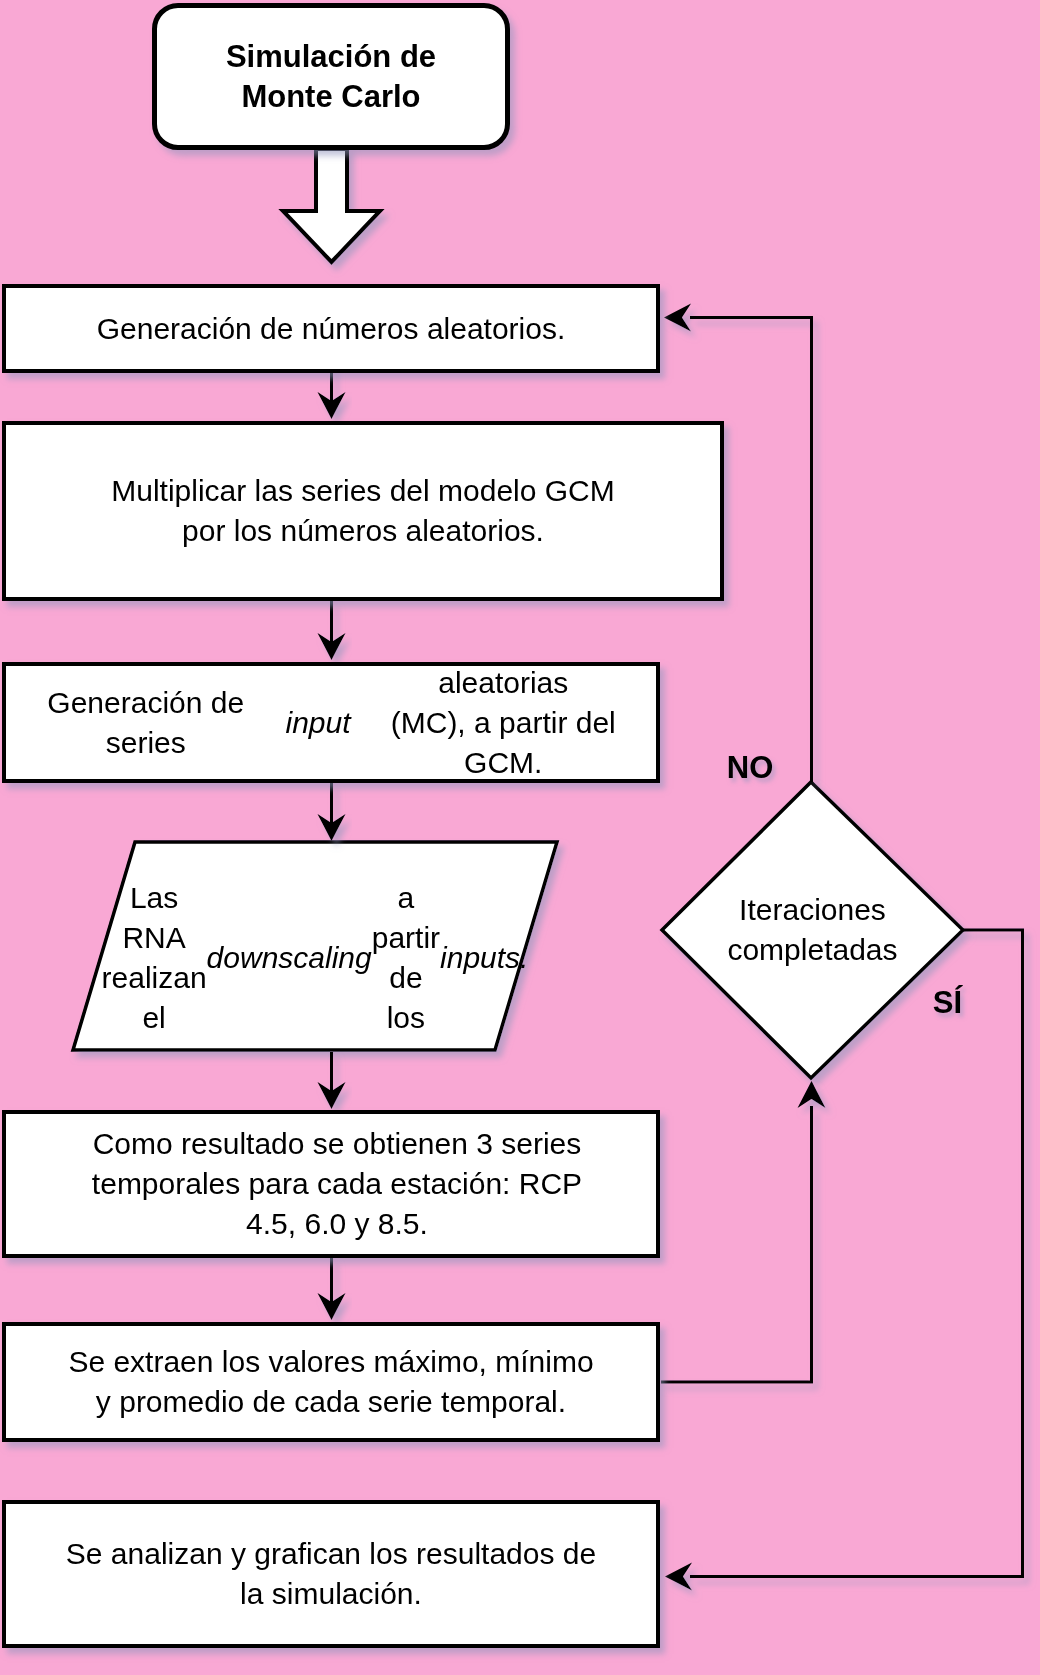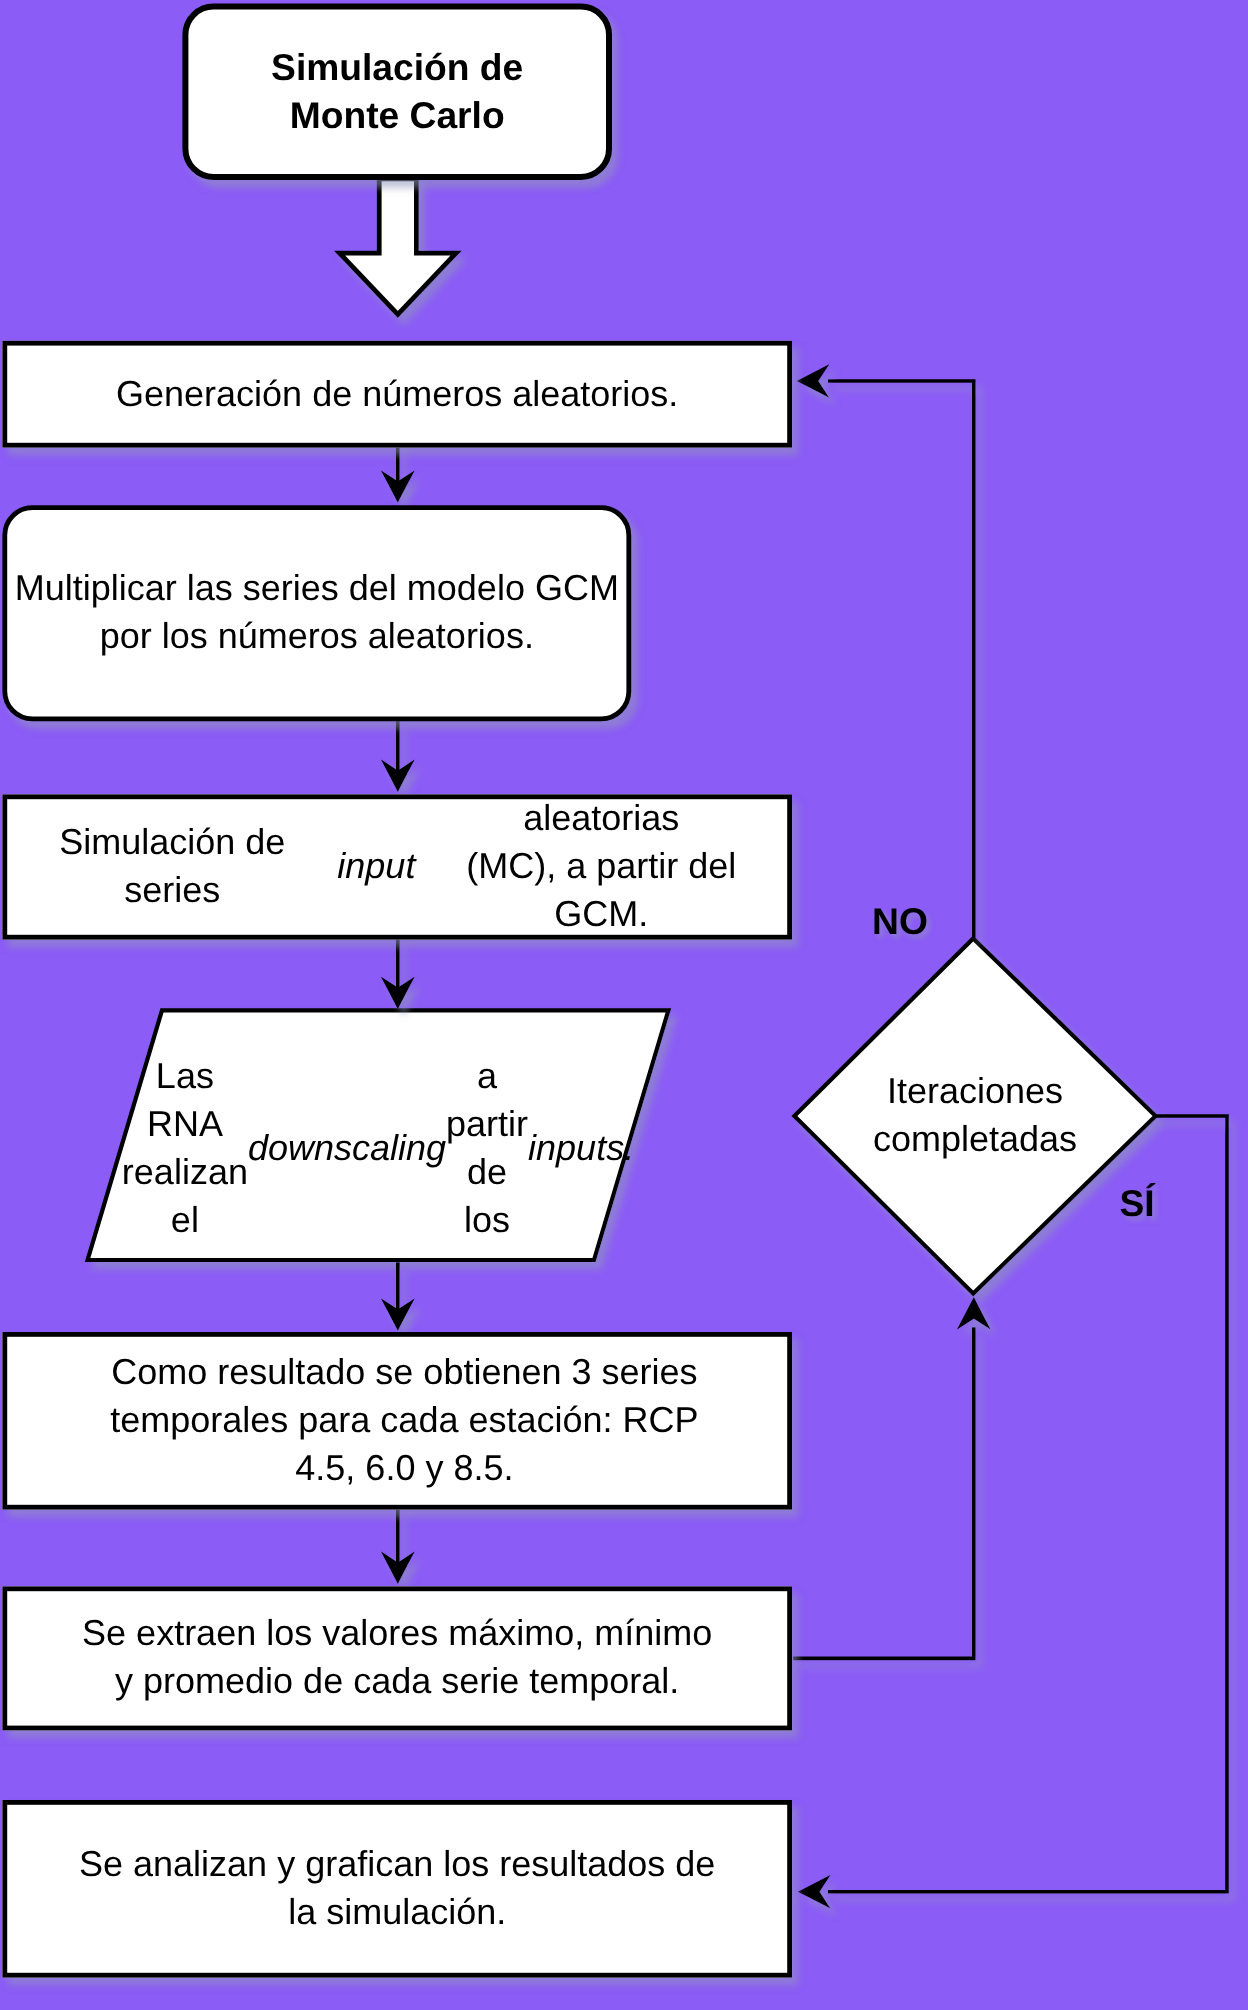--- a/index.html
+++ b/index.html
@@ -1,19 +1,19 @@
 <!DOCTYPE html>
 <html><head>
 <meta charset="utf-8">
 <style>
   html,body{margin:0;padding:0;background:#ffffff;}
   .canvas{
     position:relative;
     width:1040px;height:1675px;
-    background:#8b5cf6;
+    background:#f9a8d4;
     font-family:"Liberation Sans", sans-serif;
     color:#000000;
     overflow:hidden;
   }
   svg.layer{position:absolute;left:0;top:0;width:1040px;height:1675px;}
   .shape{fill:#ffffff;stroke:#000000;}
   .conn{fill:none;stroke:#000000;stroke-width:3;}
   .head{fill:#000000;stroke:none;}
 
   .node{
@@ -26,21 +26,21 @@
     font-size:30px;line-height:40px;
     white-space:pre-line;
     box-shadow:5px 6px 6px rgba(145,150,190,0.55);
   }
   .node-start{
     left:152px;top:3px;width:358px;height:147px;
     border-width:5px;border-radius:26px;
     font-weight:bold;font-size:31px;line-height:40px;
   }
   .node-b1{left:2px;top:284px;width:658px;height:89px;}
-  .node-b2{left:2px;top:421px;width:524px;height:180px;border-radius:25px;}
+  .node-b2{left:2px;top:421px;width:722px;height:180px;}
   .node-b3{left:2px;top:662px;width:658px;height:121px;}
   .node-b5{left:2px;top:1110px;width:658px;height:148px;padding-left:12px;}
   .node-b6{left:2px;top:1322px;width:658px;height:120px;}
   .node-b7{left:2px;top:1500px;width:658px;height:148px;}
 
   .overlay-text{
     position:absolute;
     display:flex;align-items:center;justify-content:center;
     text-align:center;
     font-size:30px;line-height:40px;
@@ -115,21 +115,21 @@
   </svg>
 
   <div class="node node-start">Simulación de
 Monte Carlo</div>
 
   <div class="node node-b1"><span>Generación de números aleatorios.</span></div>
 
   <div class="node node-b2"><span>Multiplicar las series del modelo GCM
 por los números aleatorios.</span></div>
 
-  <div class="node node-b3"><span>Simulación de series </span><span class="it">input</span><span> aleatorias
+  <div class="node node-b3"><span>Generación de series </span><span class="it">input</span><span> aleatorias
 (MC), a partir del GCM.</span></div>
 
   <div class="overlay-text para-text"><span>Las RNA realizan el
 </span><span class="it">downscaling</span><span> a partir de los
 </span><span class="it">inputs.</span></div>
 
   <div class="node node-b5"><span>Como resultado se obtienen 3 series
 temporales para cada estación: RCP
 4.5, 6.0 y 8.5.</span></div>
 

